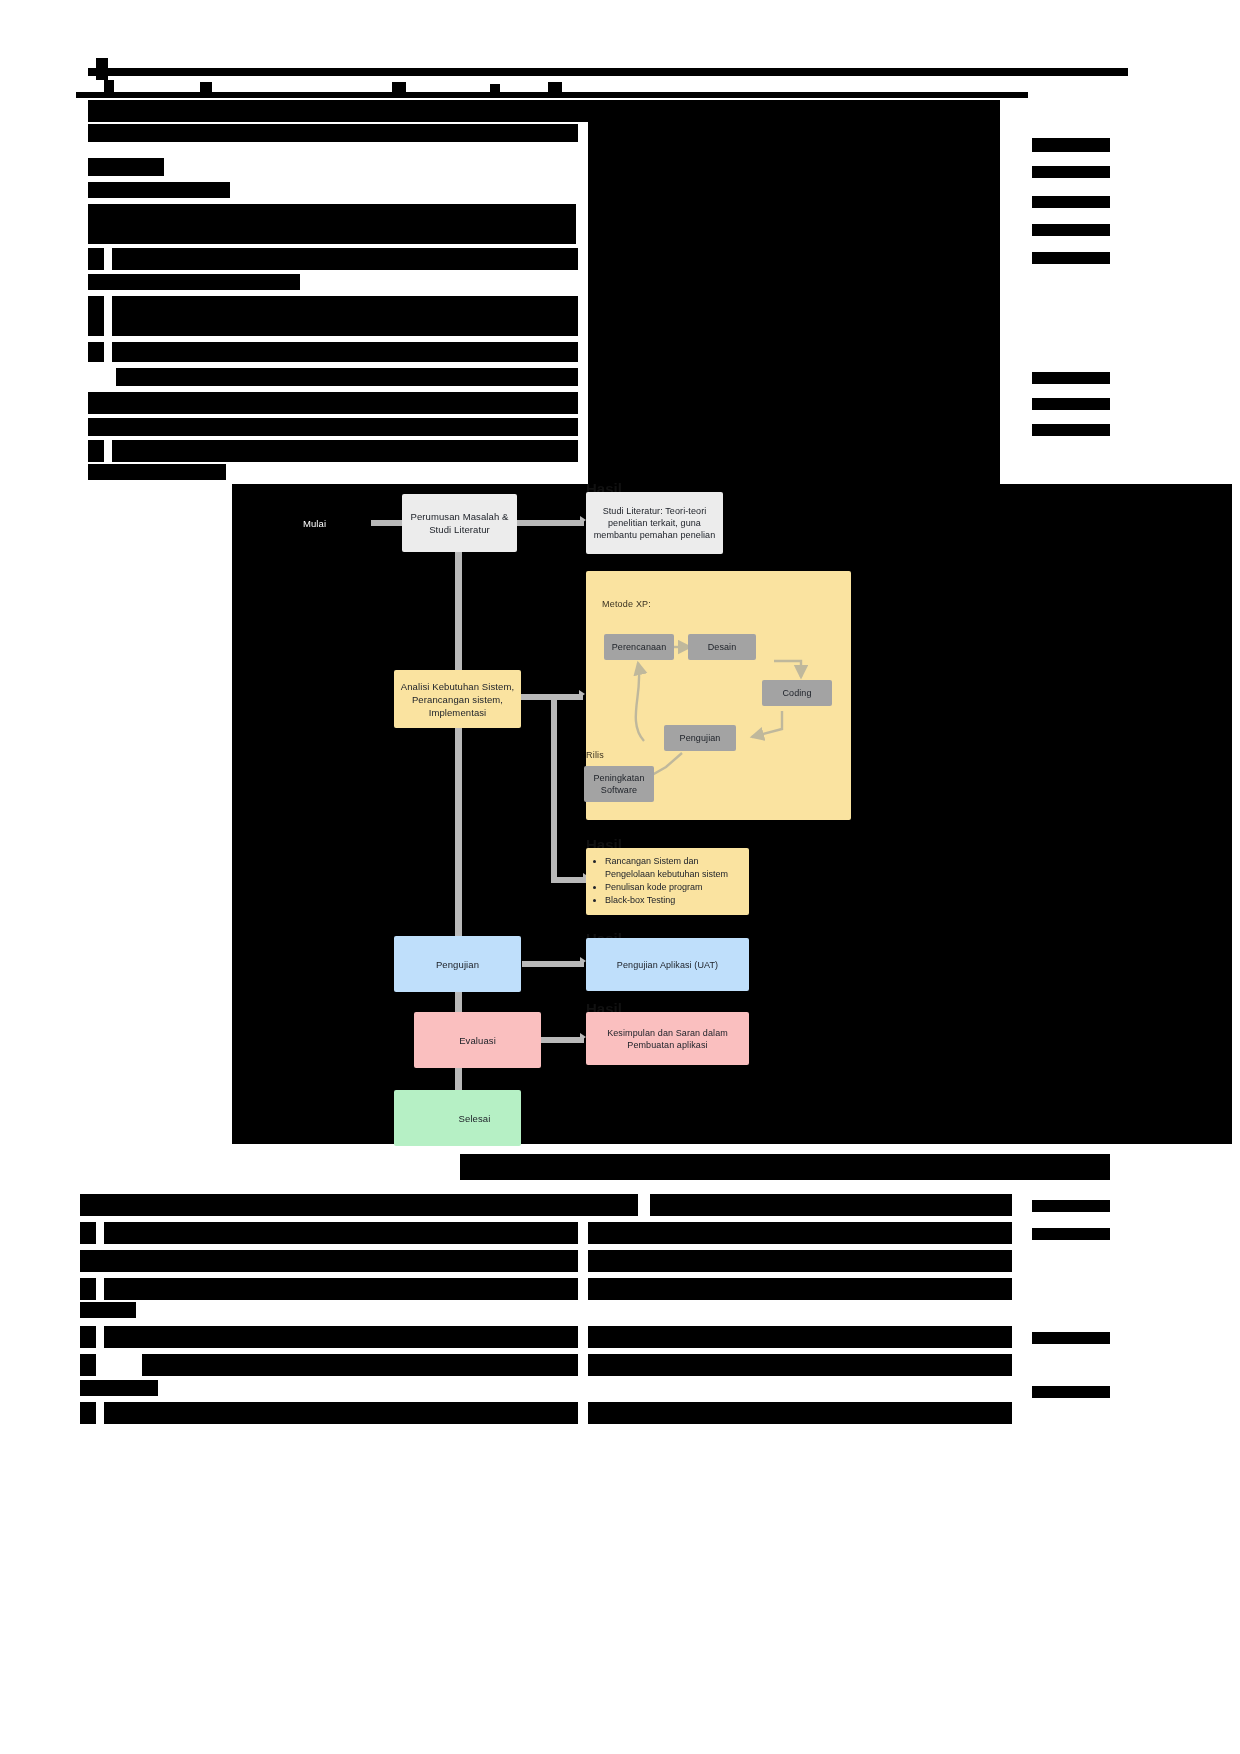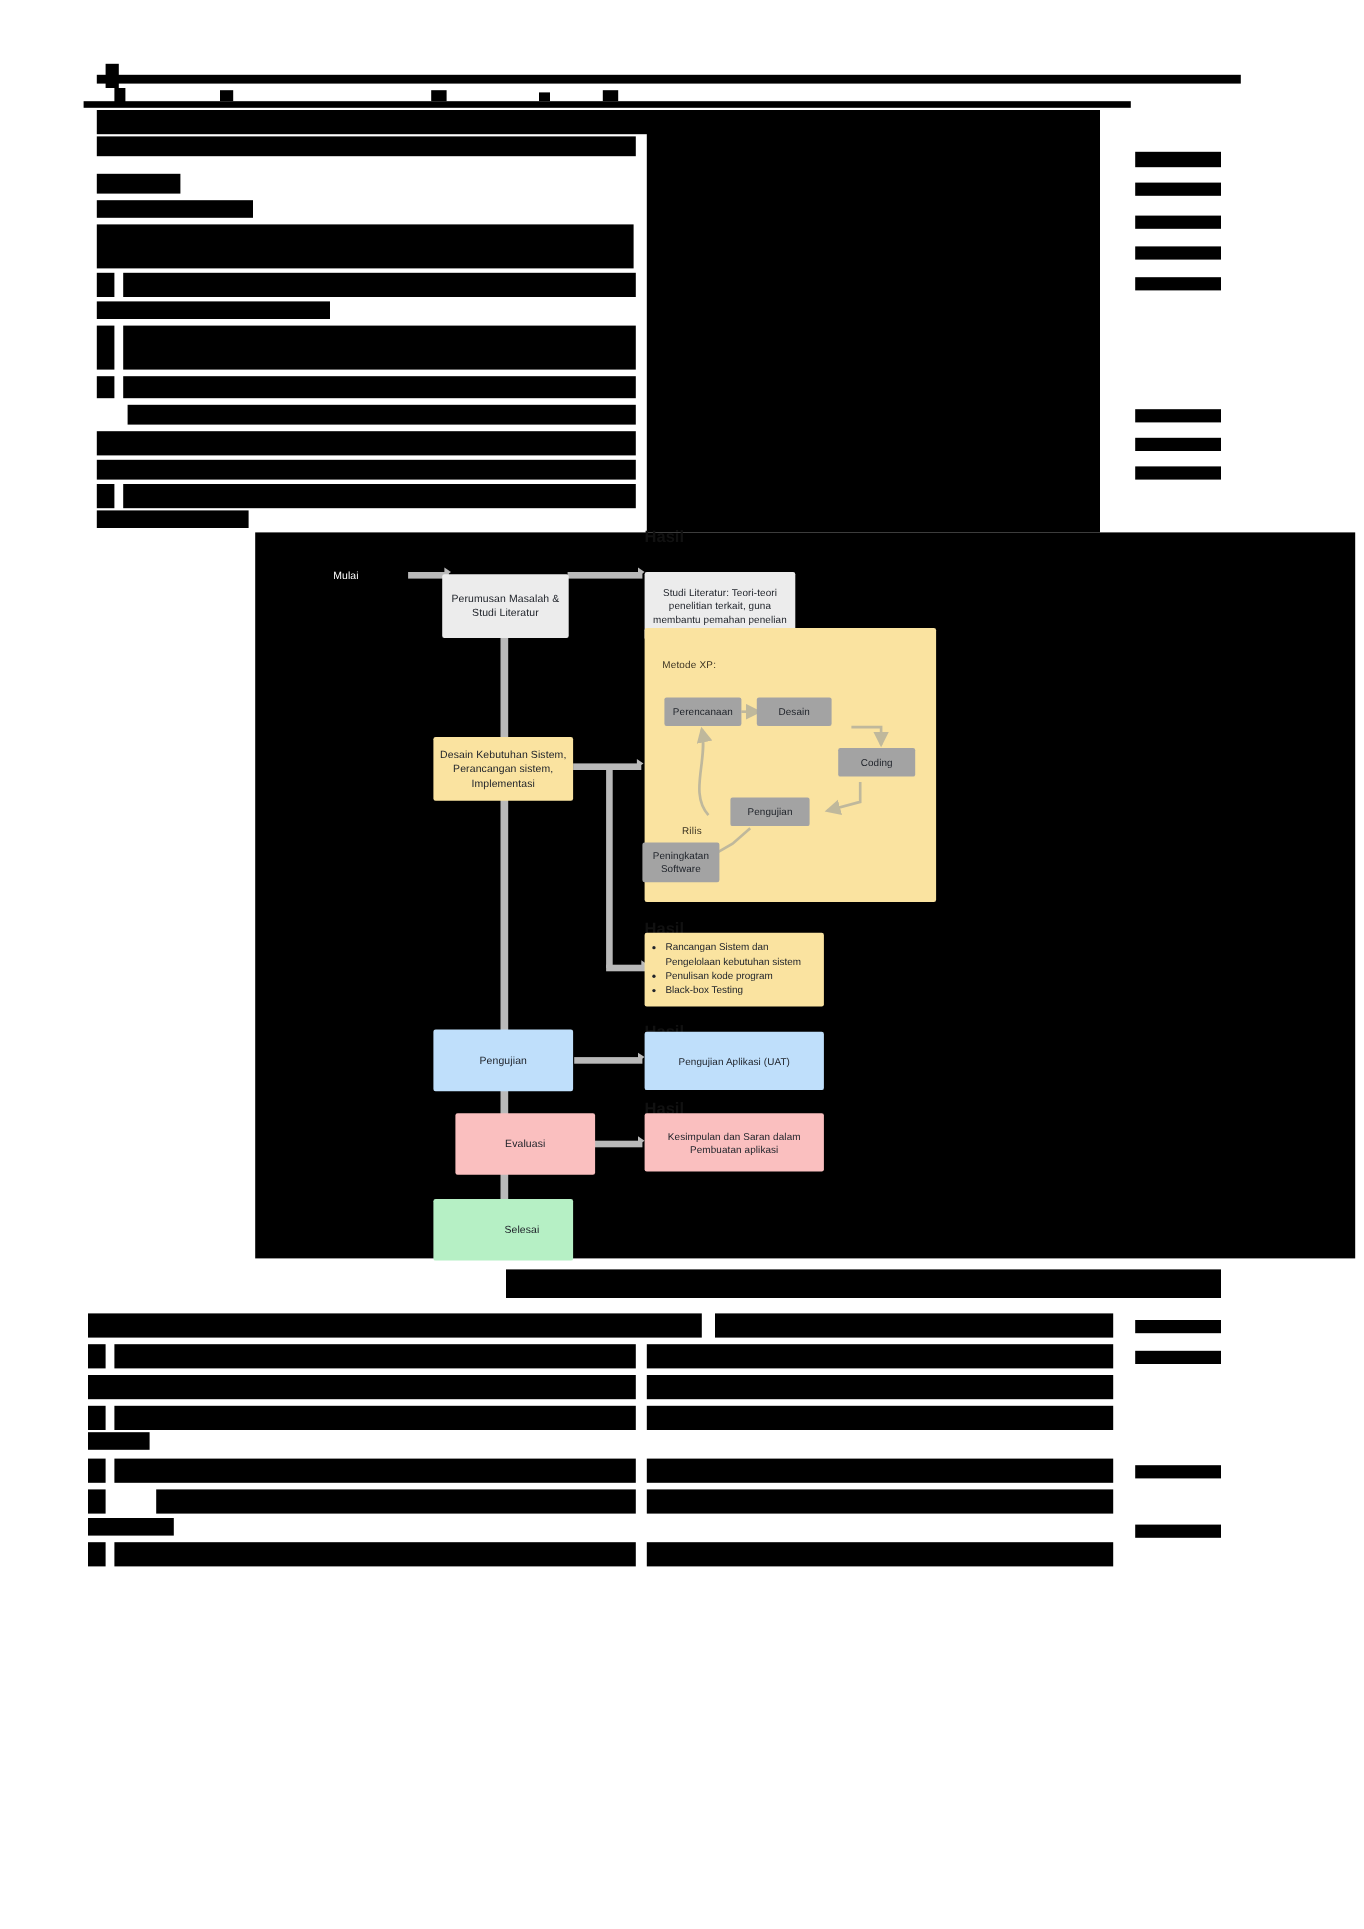--- a/index.html
+++ b/index.html
@@ -10,21 +10,21 @@
   .redact{position:absolute;background:#000;}
 
   
   #diagram{position:absolute;left:0;top:0;width:1240px;height:1754px;}
   .node{position:absolute;box-sizing:border-box;display:flex;align-items:center;
         justify-content:center;text-align:center;border-radius:2px;
         font-size:9.5px;line-height:13px;letter-spacing:.1px;color:#20242b;padding:3px 6px;}
   .node.small{font-size:9px;line-height:12px;}
 
   .n-green   {background:#000000;color:#ffffff;}
-  .n-gray    {background:#ececec;margin-top:28px;}
+  .n-gray    {background:#ececec;}
   .n-yellow  {background:#fae3a0;}
   .n-blue    {background:#bfdffb;}
   .n-pink    {background:#fabfbf;}
   .n-mint    {background:#b6f0c5;}
   .n-white   {background:#a3a3a3;}
 
   .xpbox{position:absolute;background:#fae3a0;border-radius:2px;}
   .xplabel{position:absolute;font-size:9px;color:#3a3222;letter-spacing:.2px;}
 
   .bullets{position:absolute;box-sizing:border-box;background:#fae3a0;border-radius:2px;
@@ -133,21 +133,21 @@
   <div class="conn" style="left:522px;top:961px;width:62px;height:6px;"></div>
   <div class="arrowhead ah-right" style="left:580px;top:957px;"></div>
 
   <div class="conn" style="left:522px;top:1037px;width:62px;height:6px;"></div>
   <div class="arrowhead ah-right" style="left:580px;top:1033px;"></div>
 
   <div class="node n-green" style="left:258px;top:494px;width:113px;height:58px;">Mulai</div>
 
   <div class="node n-gray" style="left:402px;top:494px;width:115px;height:58px;">Perumusan Masalah &amp; Studi Literatur</div>
 
-  <div class="node n-yellow" style="left:394px;top:670px;width:127px;height:58px;">Desain Kebutuhan Sistem, Perancangan sistem, Implementasi</div>
+  <div class="node n-yellow" style="left:394px;top:670px;width:127px;height:58px;">Analisi Kebutuhan Sistem, Perancangan sistem, Implementasi</div>
 
   <div class="node n-blue" style="left:394px;top:936px;width:127px;height:56px;">Pengujian</div>
 
   <div class="node n-pink" style="left:394px;top:1012px;width:127px;height:56px;margin-left:20px;">Evaluasi</div>
 
   <div class="node n-mint" style="left:394px;top:1090px;width:127px;height:56px;padding-left:40px;">Selesai</div>
 
   <div class="hasil-label" style="left:586px;top:480px;">Hasil</div>
   <div class="hasil-label" style="left:586px;top:836px;">Hasil</div>
   <div class="hasil-label" style="left:586px;top:930px;">Hasil</div>
@@ -173,21 +173,21 @@
 
     <path d="M96,182 L80,196 L52,212" fill="none" stroke="#bfb89c" stroke-width="2.4" marker-end="url(#ah)"></path>
 
     <path d="M58,170 C40,150 58,120 52,92" fill="none" stroke="#bfb89c" stroke-width="2.4" marker-end="url(#ah)"></path>
   </svg>
 
   <div class="node n-white small" style="left:604px;top:634px;width:70px;height:26px;">Perencanaan</div>
   <div class="node n-white small" style="left:688px;top:634px;width:68px;height:26px;">Desain</div>
   <div class="node n-white small" style="left:762px;top:680px;width:70px;height:26px;">Coding</div>
   <div class="node n-white small" style="left:664px;top:725px;width:72px;height:26px;">Pengujian</div>
-  <div class="xplabel" style="left:620px;top:750px;">Rilis</div>
+  <div class="xplabel" style="left:586px;top:750px;">Rilis</div>
   <div class="node n-white small" style="left:584px;top:766px;width:70px;height:36px;">Peningkatan Software</div>
 
   <div class="bullets" style="left:586px;top:848px;width:163px;height:67px;">
     <ul>
       <li>Rancangan Sistem dan Pengelolaan kebutuhan sistem</li>
       <li>Penulisan kode program</li>
       <li>Black-box Testing</li>
     </ul>
   </div>
 

